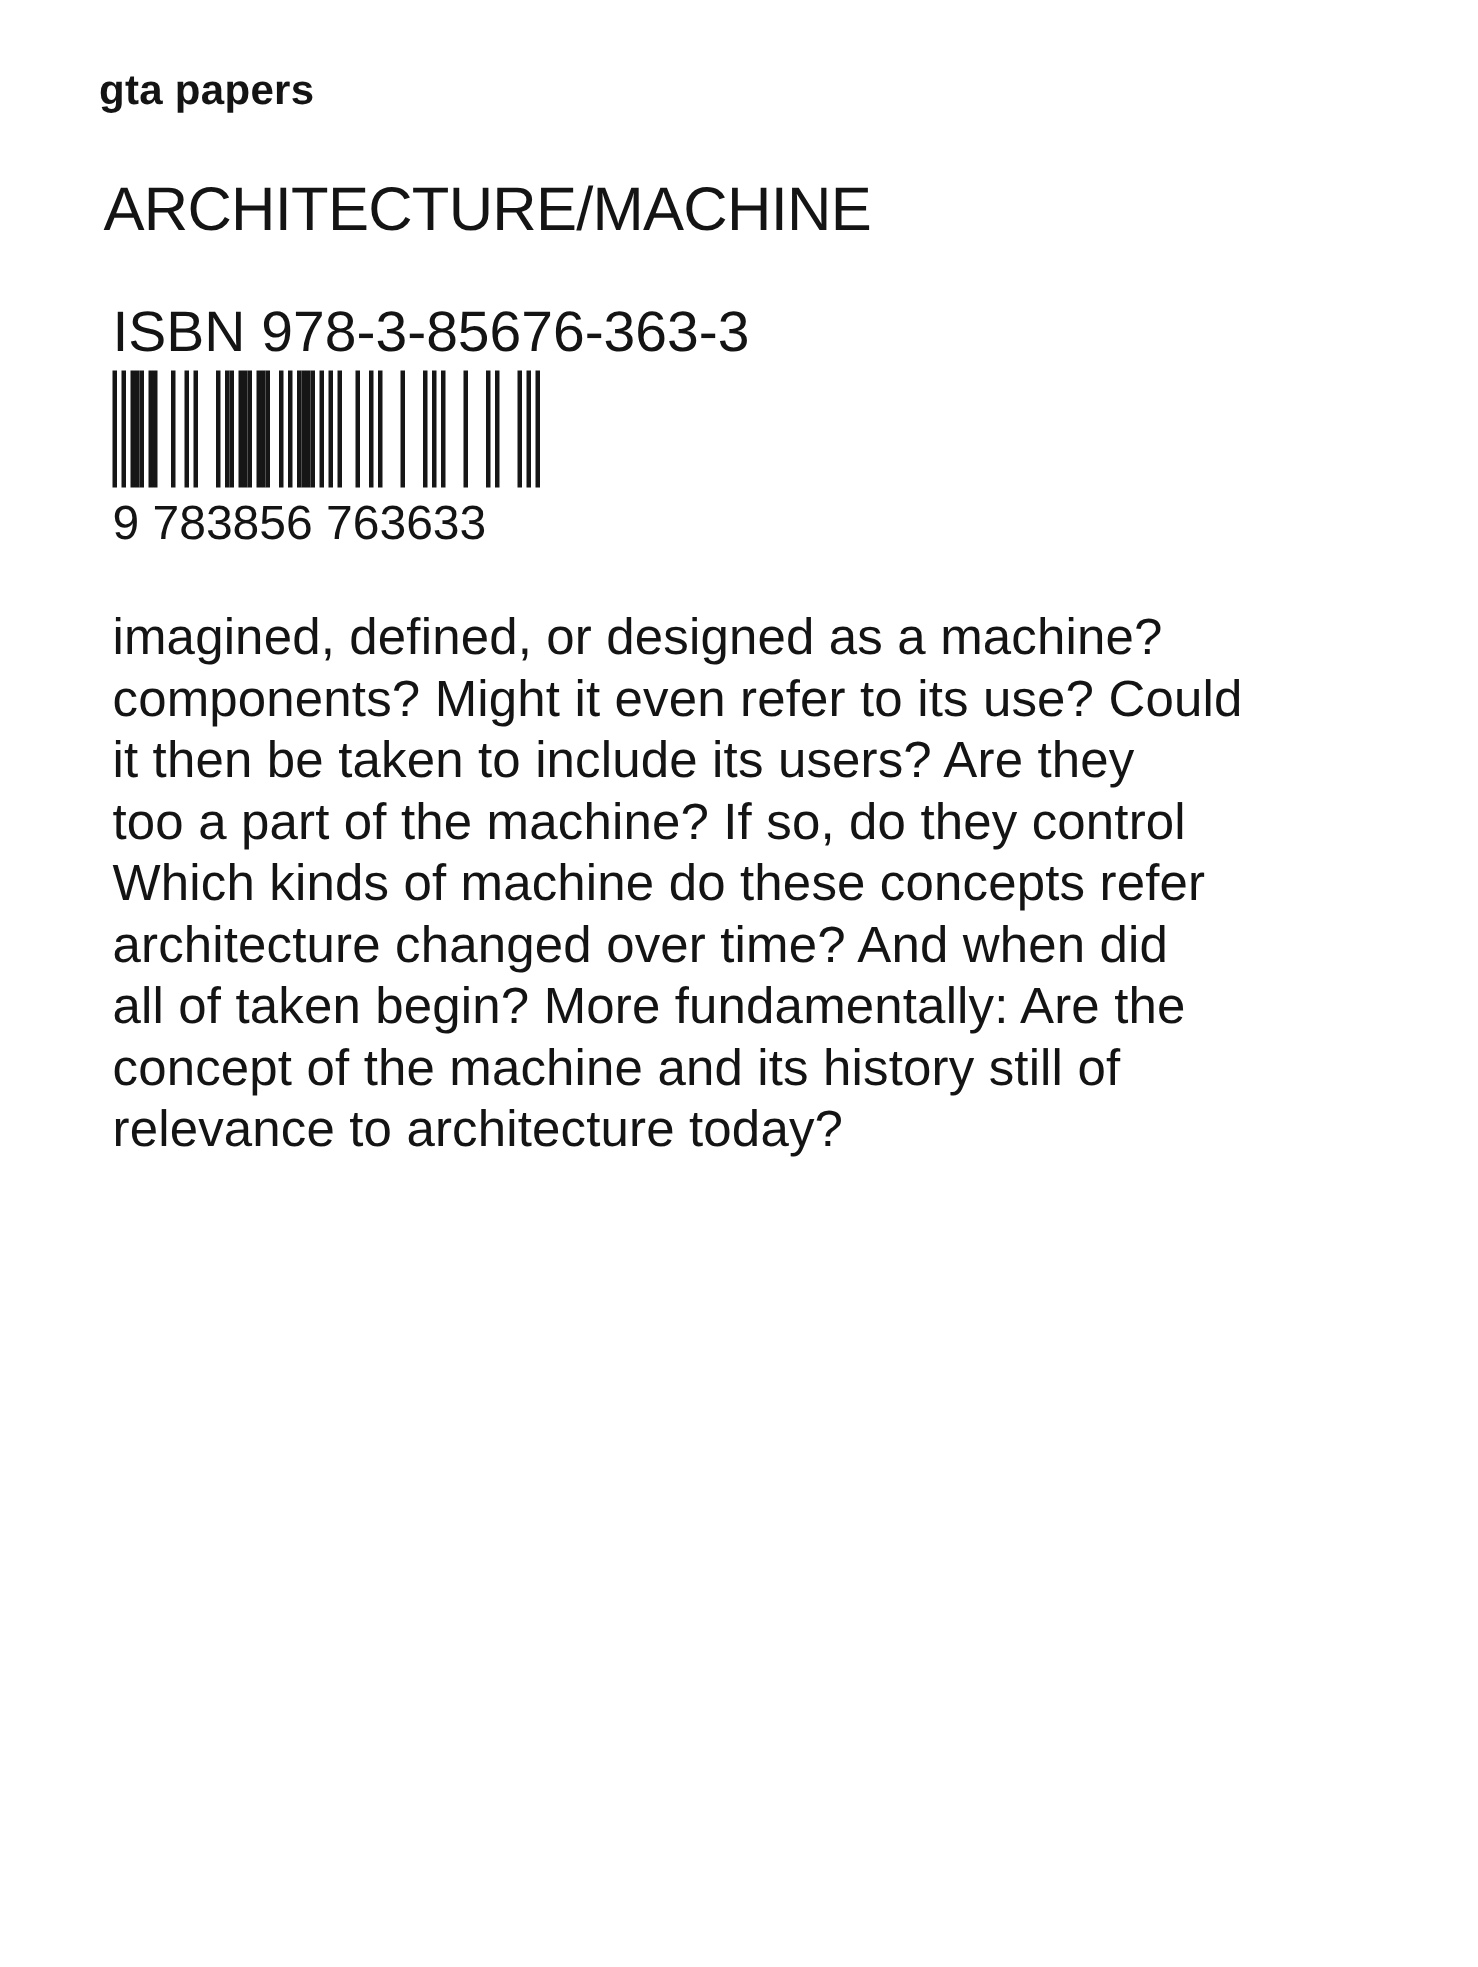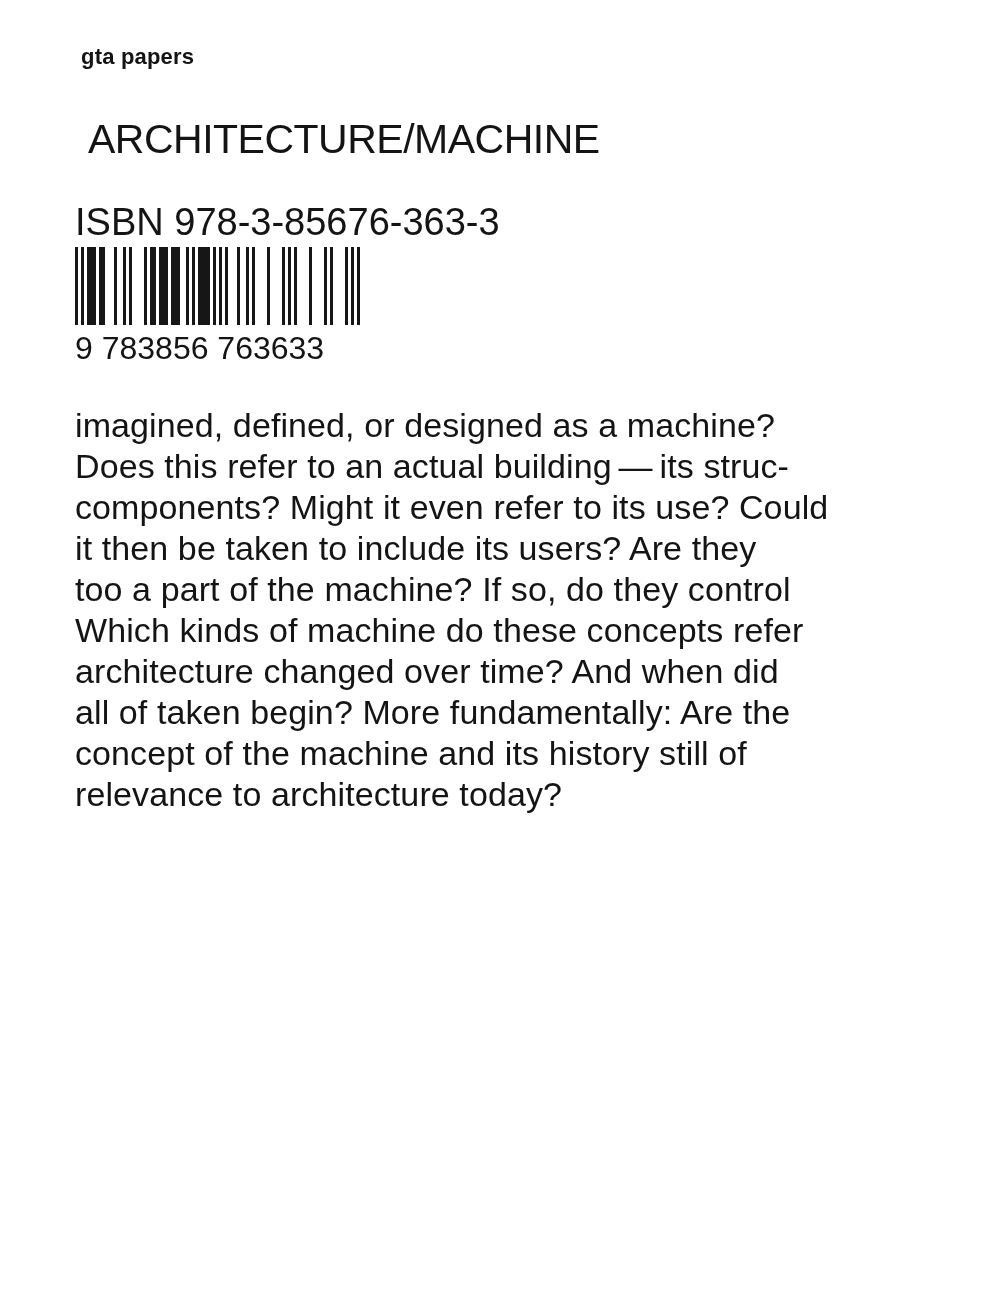--- a/index.html
+++ b/index.html
@@ -7,31 +7,31 @@
     position: relative;
     width: 985px;
     height: 1311px;
     background: #ffffff;
     overflow: hidden;
     font-family: "Liberation Sans", sans-serif;
     color: #141414;
   }
   .brand {
     position: absolute;
-    left: 81px;
+    left: 66px;
     top: 46px;
-    font-size: 22px;
+    font-size: 28px;
     font-weight: 700;
     letter-spacing: 0.2px;
     line-height: 1;
     white-space: nowrap;
   }
   .title {
     position: absolute;
-    left: 88px;
+    left: 69px;
     top: 119px;
     font-size: 41px;
     font-weight: 400;
     letter-spacing: -0.5px;
     line-height: 1;
     white-space: nowrap;
   }
   .isbn-line {
     position: absolute;
     left: 75px;
@@ -180,21 +180,20 @@
       <div class="module"></div>
       <div class="module bar"></div>
       <div class="module"></div>
       <div class="module bar"></div>
     </div>
 
   <div class="barcode-number">9 783856 763633</div>
 
   <div class="body-text">
     <div class="line">imagined, defined, or designed as a machine?</div>
-    <div class="line">Does this refer to an actual building — its struc-</div>
     <div class="line">components? Might it even refer to its use? Could</div>
     <div class="line">it then be taken to include its users? Are they</div>
     <div class="line">too a part of the machine? If so, do they control</div>
     <div class="line">Which kinds of machine do these concepts refer</div>
     <div class="line">architecture changed over time? And when did</div>
     <div class="line">all of taken begin? More fundamentally: Are the</div>
     <div class="line">concept of the machine and its history still of</div>
     <div class="line">relevance to architecture today?</div>
   </div>
 

